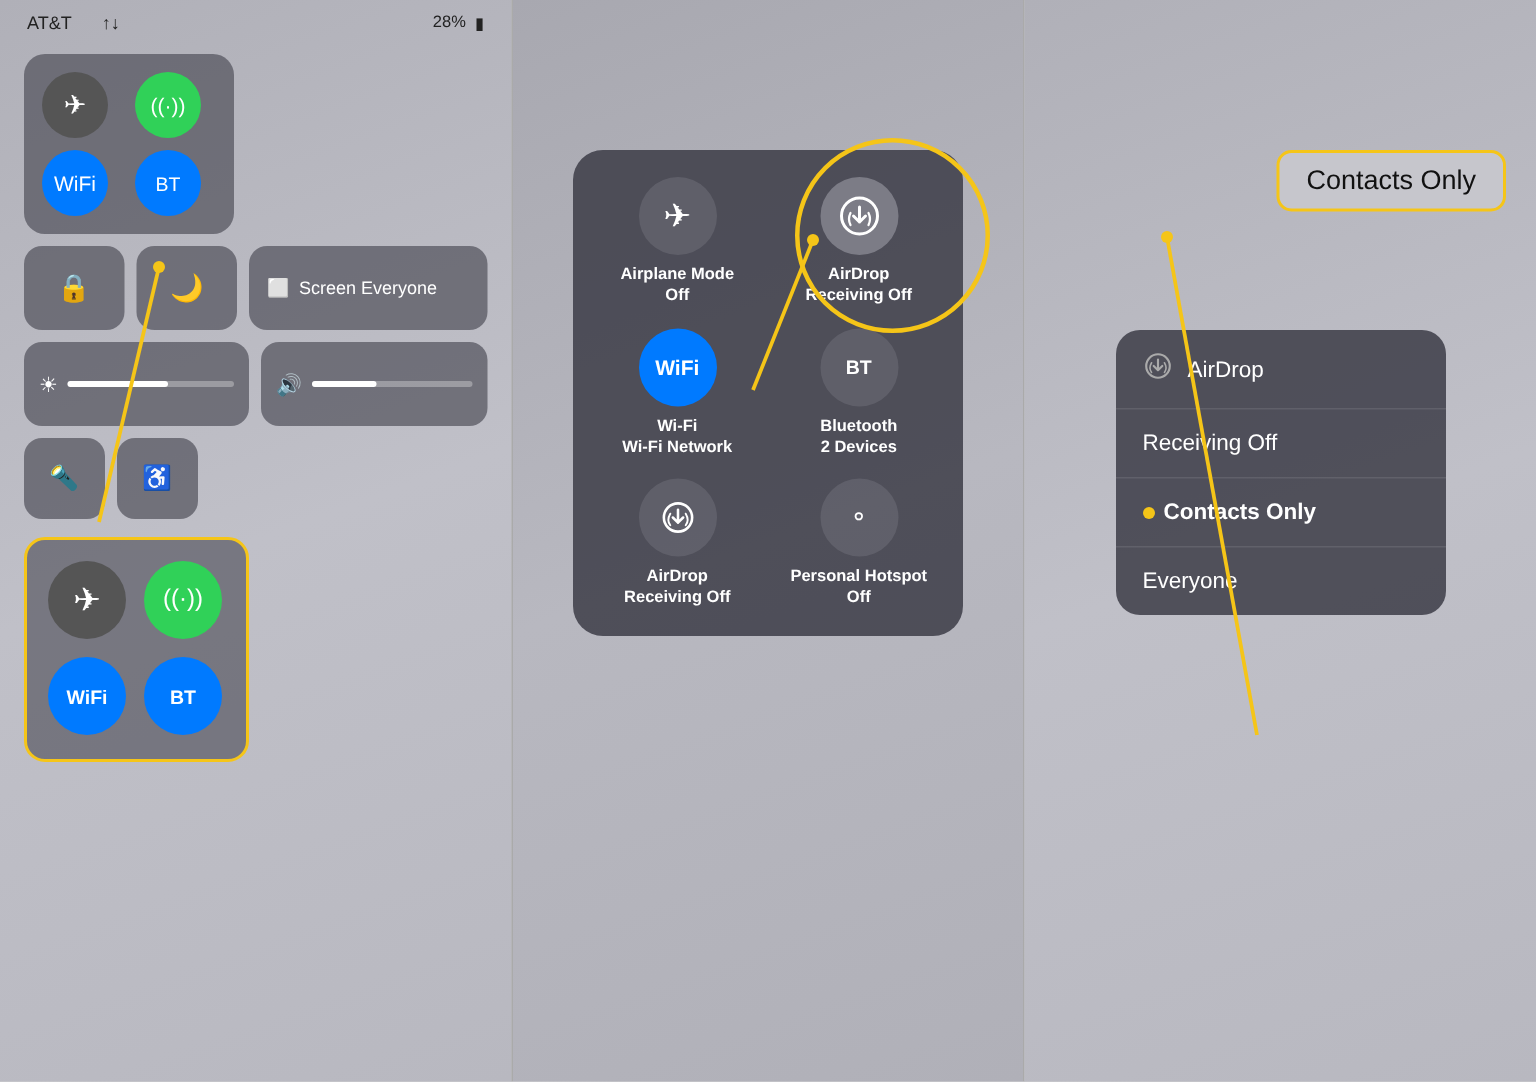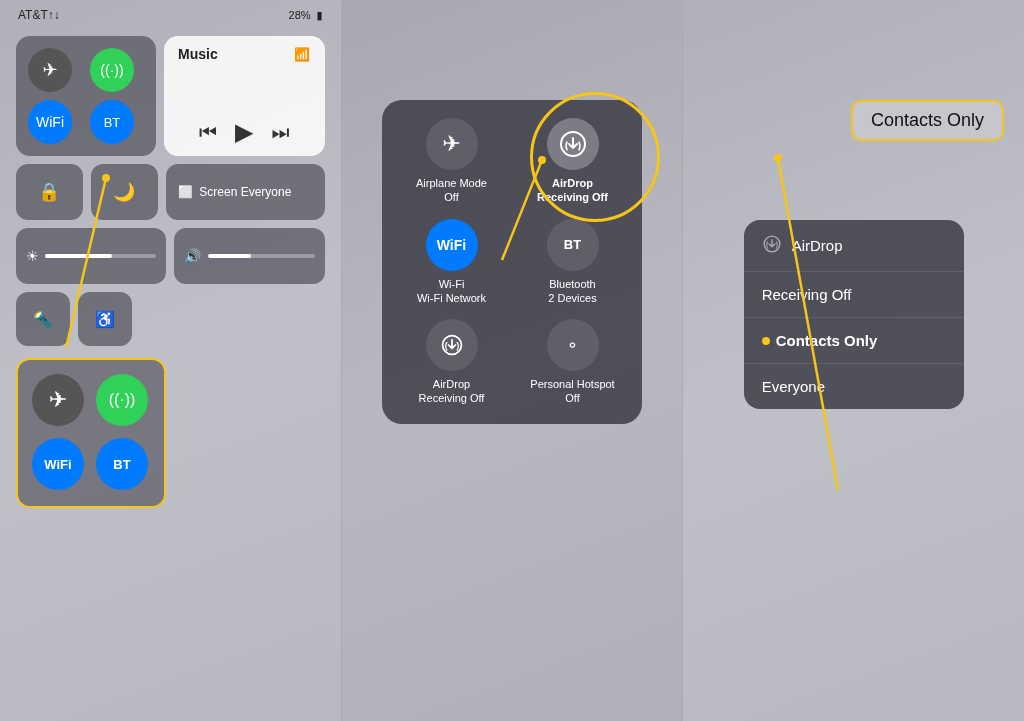--- a/index.html
+++ b/index.html
@@ -26,21 +26,21 @@
     
     .status-bar {
       display: flex;
       justify-content: space-between;
       align-items: center;
       padding: 8px 18px 4px 18px;
       font-size: 12px;
       color: #222;
       font-weight: 500;
     }
-    .status-bar-left { display: flex; align-items: center; gap: 0; }
+    .status-bar-left { display: flex; align-items: center; gap: 20px; }
     .status-bar-right { display: flex; align-items: center; gap: 6px; font-size: 11px; }
 
     
     .cc-container {
       padding: 10px 16px;
       display: flex;
       flex-direction: column;
       gap: 8px;
     }
 
@@ -248,20 +248,21 @@
       font-size: 22px;
       color: #fff;
     }
     .cc-item-icon.dark { background: rgba(100,100,110,0.8); }
     .cc-item-icon.blue { background: #007aff; }
     .cc-item-label {
       font-size: 11px;
       color: #fff;
       text-align: center;
       line-height: 1.3;
+      font-weight: bold;
     }
     
     .cc-item.highlighted .cc-item-icon {
       background: rgba(130,130,140,0.9);
     }
 
     
     .p3-content {
       padding: 4px 16px;
       display: flex;
@@ -347,31 +348,20 @@
   <div class="cc-container">
     <div class="cc-top-row">
 
       <div class="network-tile">
         <div class="cc-btn airplane">✈</div>
         <div class="cc-btn cellular" style="font-size:14px;">((·))</div>
         <div class="cc-btn wifi" style="font-size:14px;">WiFi</div>
         <div class="cc-btn bluetooth" style="font-size:13px;">BT</div>
       </div>
 
-      <div class="music-tile">
-        <div class="music-title">
-          <span>Music</span>
-          <span style="font-size:13px;color:#007aff;">📶</span>
-        </div>
-        <div class="music-controls">
-          <span class="music-btn">⏮</span>
-          <span class="music-btn" style="font-size:24px;">▶</span>
-          <span class="music-btn">⏭</span>
-        </div>
-      </div>
     </div>
 
     <div class="cc-second-row">
       <div class="cc-small-btn" style="font-size:18px;">🔒</div>
       <div class="cc-small-btn" style="font-size:18px;">🌙</div>
       <div class="cc-screen-mirror">
         <span>⬜</span>
         <span>Screen Everyone</span>
       </div>
     </div>

